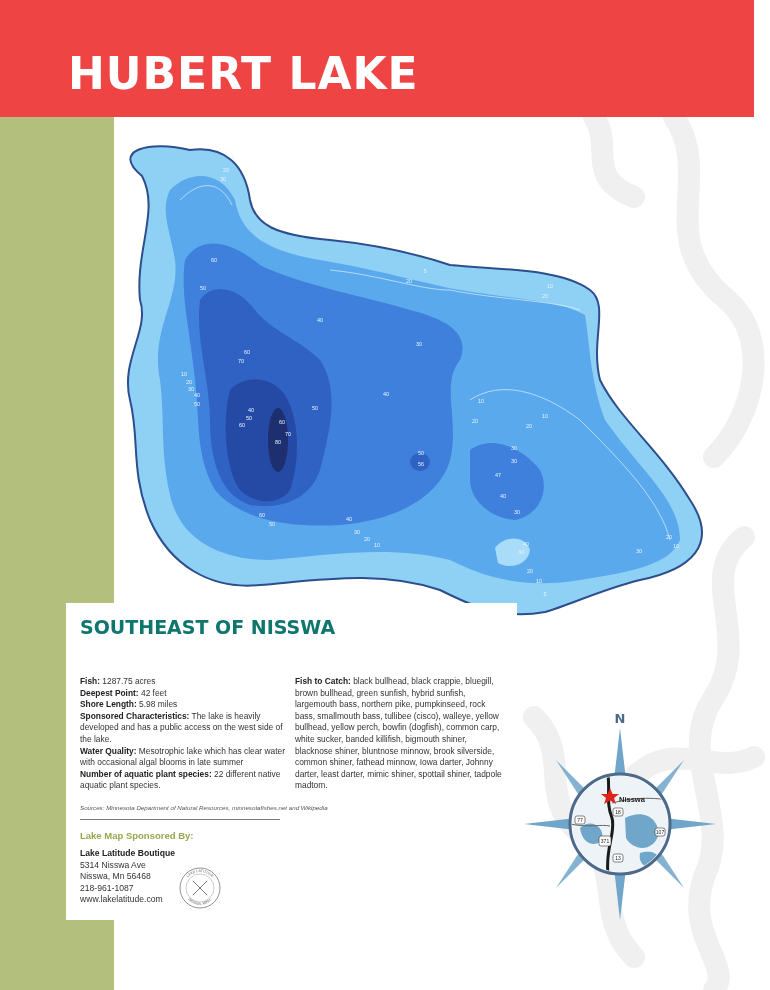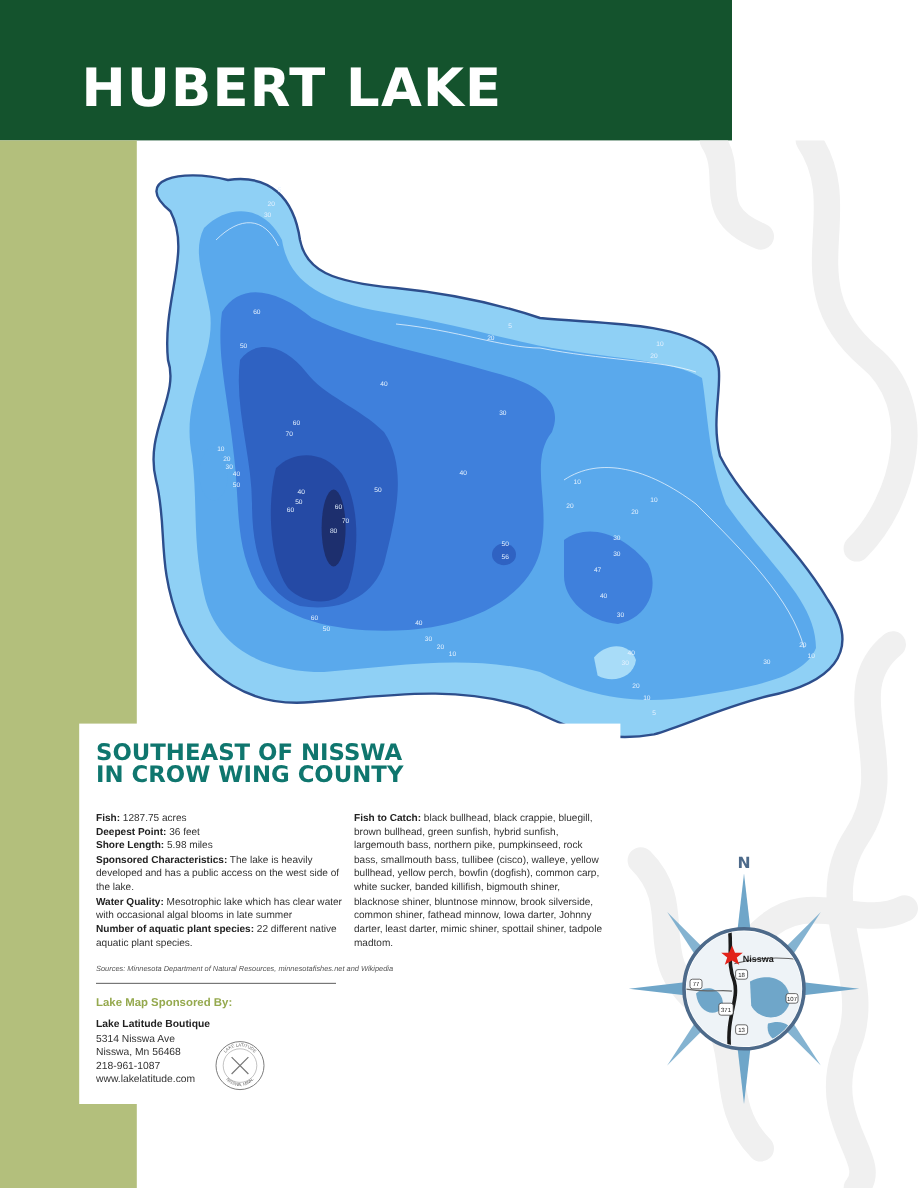--- a/index.html
+++ b/index.html
@@ -1,17 +1,17 @@
 <!DOCTYPE html>
 <html><head>
 <meta charset="utf-8">
 <style>
   html,body{margin:0;padding:0;}
   body{width:770px;height:990px;position:relative;overflow:hidden;background:#ffffff;font-family:"Liberation Sans",sans-serif;}
-  .header{position:absolute;left:0;top:0;width:610px;height:117px;background:#14532d;}
+  .header{position:absolute;left:0;top:0;width:754px;height:117px;background:#ef4444;}
   .title{position:absolute;left:68px;top:52px;font-family:"DejaVu Sans",sans-serif;font-weight:bold;font-size:44px;color:#ffffff;letter-spacing:1px;line-height:1;}
   .sidebar{position:absolute;left:0;top:117px;width:114px;height:873px;background:#b3bf7c;}
   .bg-topo{position:absolute;left:114px;top:117px;width:656px;height:873px;}
   .map{position:absolute;left:114px;top:117px;width:656px;height:580px;}
   .card{position:absolute;left:66px;top:603px;width:451px;height:317px;background:#ffffff;}
   .subtitle{position:absolute;left:14px;top:15px;font-family:"DejaVu Sans",sans-serif;font-weight:bold;font-size:19px;color:#0f766e;line-height:19px;}
   .facts{position:absolute;left:14px;top:73px;width:212px;font-size:8.4px;line-height:11.6px;color:#333;}
   .facts b{font-weight:bold;color:#222;}
   .fish{position:absolute;left:229px;top:73px;width:210px;font-size:8.4px;line-height:11.6px;color:#333;}
   .fish b{font-weight:bold;color:#222;}
@@ -113,26 +113,25 @@
       <text x="545" y="596">5</text>
       <text x="545" y="418">10</text>
       <text x="354" y="628">14</text>
       <text x="349" y="645">10</text>
     </g>
 </svg>
 
 <div class="card">
   <div class="subtitle">
     <div>SOUTHEAST OF NISSWA</div>
-    <div>IN CROW WING COUNTY</div>
   </div>
 
   <div class="facts">
     <div><b>Fish:</b><span> 1287.75 acres</span></div>
-    <div><b>Deepest Point:</b><span> 36 feet</span></div>
+    <div><b>Deepest Point:</b><span> 42 feet</span></div>
     <div><b>Shore Length:</b><span> 5.98 miles</span></div>
     <div><b>Sponsored Characteristics:</b><span> The lake is heavily developed and has a public access on the west side of the lake.</span></div>
     <div><b>Water Quality:</b><span> Mesotrophic lake which has clear water with occasional algal blooms in late summer</span></div>
     <div><b>Number of aquatic plant species:</b><span> 22 different native aquatic plant species.</span></div>
   </div>
 
   <div class="fish"><b>Fish to Catch:</b><span> black bullhead, black crappie, bluegill, brown bullhead, green sunfish, hybrid sunfish, largemouth bass, northern pike, pumpkinseed, rock bass, smallmouth bass, tullibee (cisco), walleye, yellow bullhead, yellow perch, bowfin (dogfish), common carp, white sucker, banded killifish, bigmouth shiner, blacknose shiner, bluntnose minnow, brook silverside, common shiner, fathead minnow, Iowa darter, Johnny darter, least darter, mimic shiner, spottail shiner, tadpole madtom.</span></div>
 
   <div class="sources">Sources: Minnesota Department of Natural Resources, minnesotafishes.net and Wikipedia</div>
   <div class="divider"></div>

